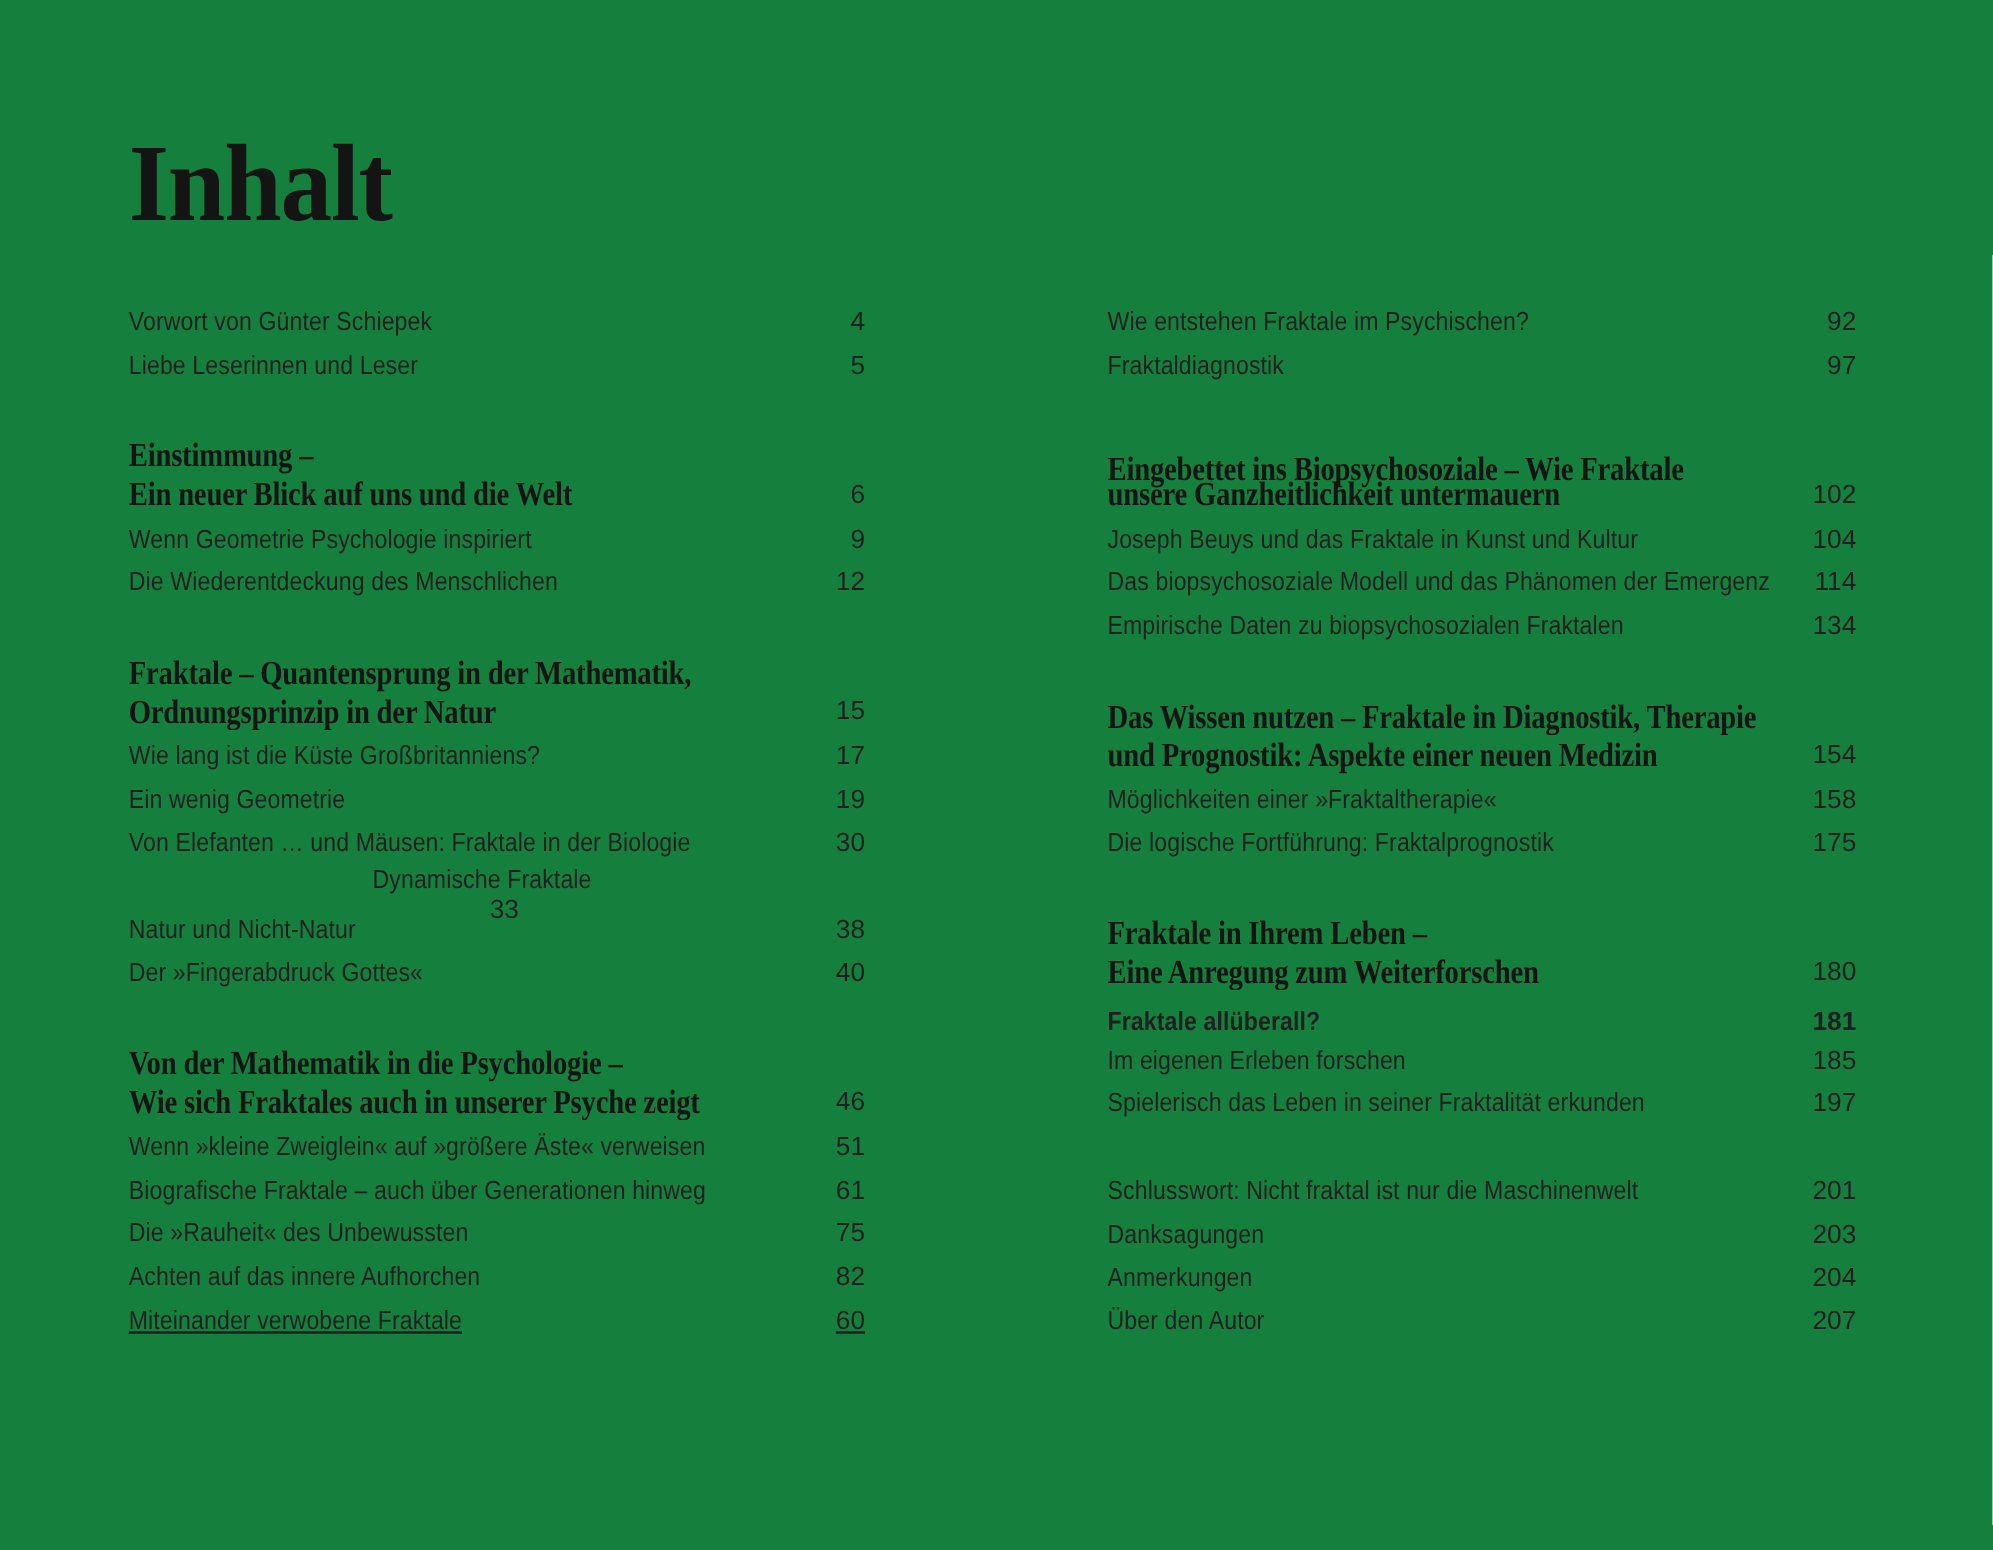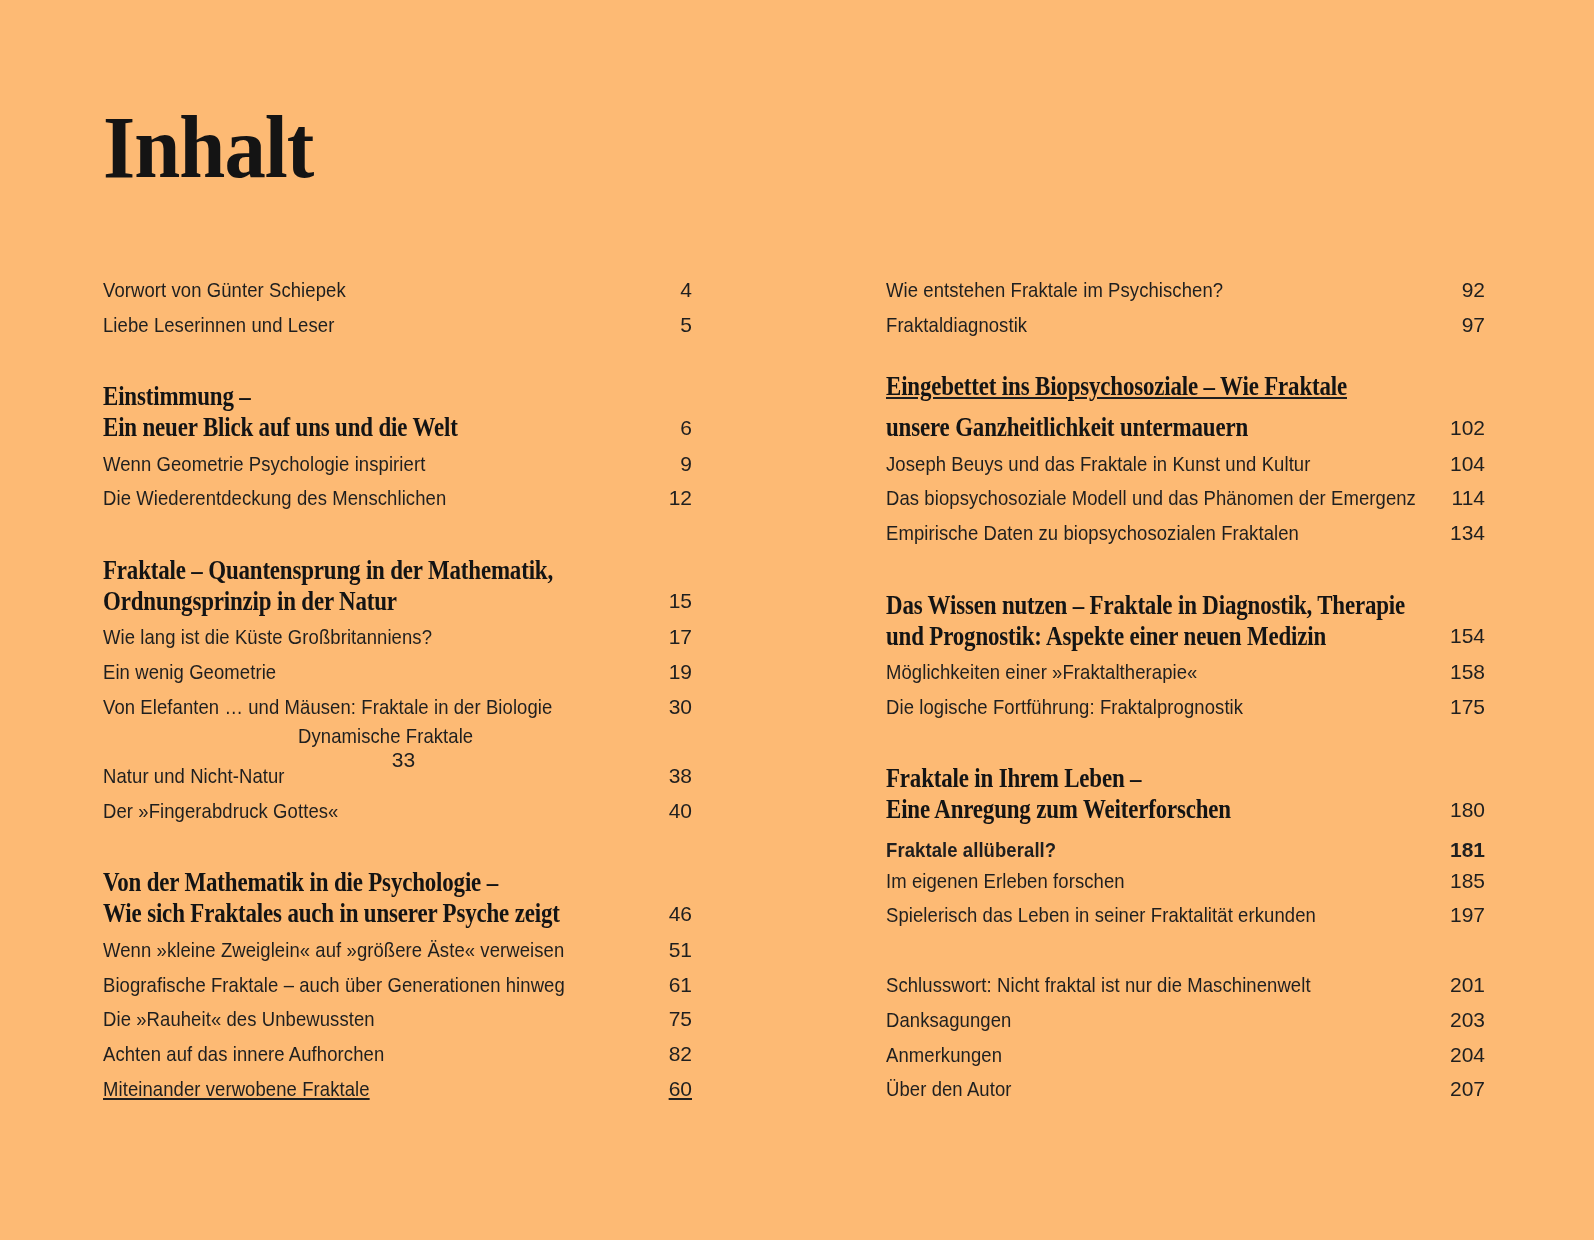--- a/index.html
+++ b/index.html
@@ -1,20 +1,20 @@
 <!DOCTYPE html>
 <html lang="de"><head>
 <meta charset="utf-8">
 <style>
   html, body { margin: 0; padding: 0; background: #ffffff; }
   .page {
     position: relative;
     width: 1594px;
     height: 1240px;
-    background: #fdba74;
+    background: #15803d;
     overflow: hidden;
     font-family: "Liberation Sans", sans-serif;
     color: #1f1f1f;
   }
   .title {
     position: absolute;
     left: 103px;
     top: 104px;
     margin: 0;
     font-family: "Liberation Serif", serif;
@@ -38,21 +38,20 @@
   }
   .col-left  { left: 103px; width: 589px; }
   .col-right { left: 886px; width: 599px; }
   .line {
     position: absolute;
     left: 0;
     right: 0;
     display: flex;
     align-items: center;
     justify-content: space-between;
-    margin-top: 32px;
   }
   .entry { height: 35px; }
   .label {
     flex: 1 1 auto;
     min-width: 0;
     white-space: nowrap;
     transform: scaleX(0.88);
     transform-origin: 0 50%;
     letter-spacing: 0.1px;
     color: #1f1f1f;
@@ -171,21 +170,21 @@
     </section>
   <section class="col col-right">
       <div class="line entry" style="top: 240.5px;">
         <span class="label">Wie entstehen Fraktale im Psychischen?</span>
         <span class="pagenum">92</span>
       </div>
       <div class="line entry" style="top: 275.2px;">
         <span class="label">Fraktaldiagnostik</span>
         <span class="pagenum">97</span>
       </div>
-      <div class="line hline" style="top: 339px; text-decoration: underline;">
+      <div class="line hline" style="top: 360px;">
         <span class="hlabel">Eingebettet ins Biopsychosoziale – Wie Fraktale</span>
       </div>
       <div class="line hline" style="top: 380.2px;">
         <span class="hlabel">unsere Ganzheitlichkeit untermauern</span>
         <span class="pagenum">102</span>
       </div>
       <div class="line entry" style="top: 414.2px;">
         <span class="label">Joseph Beuys und das Fraktale in Kunst und Kultur</span>
         <span class="pagenum">104</span>
       </div>

